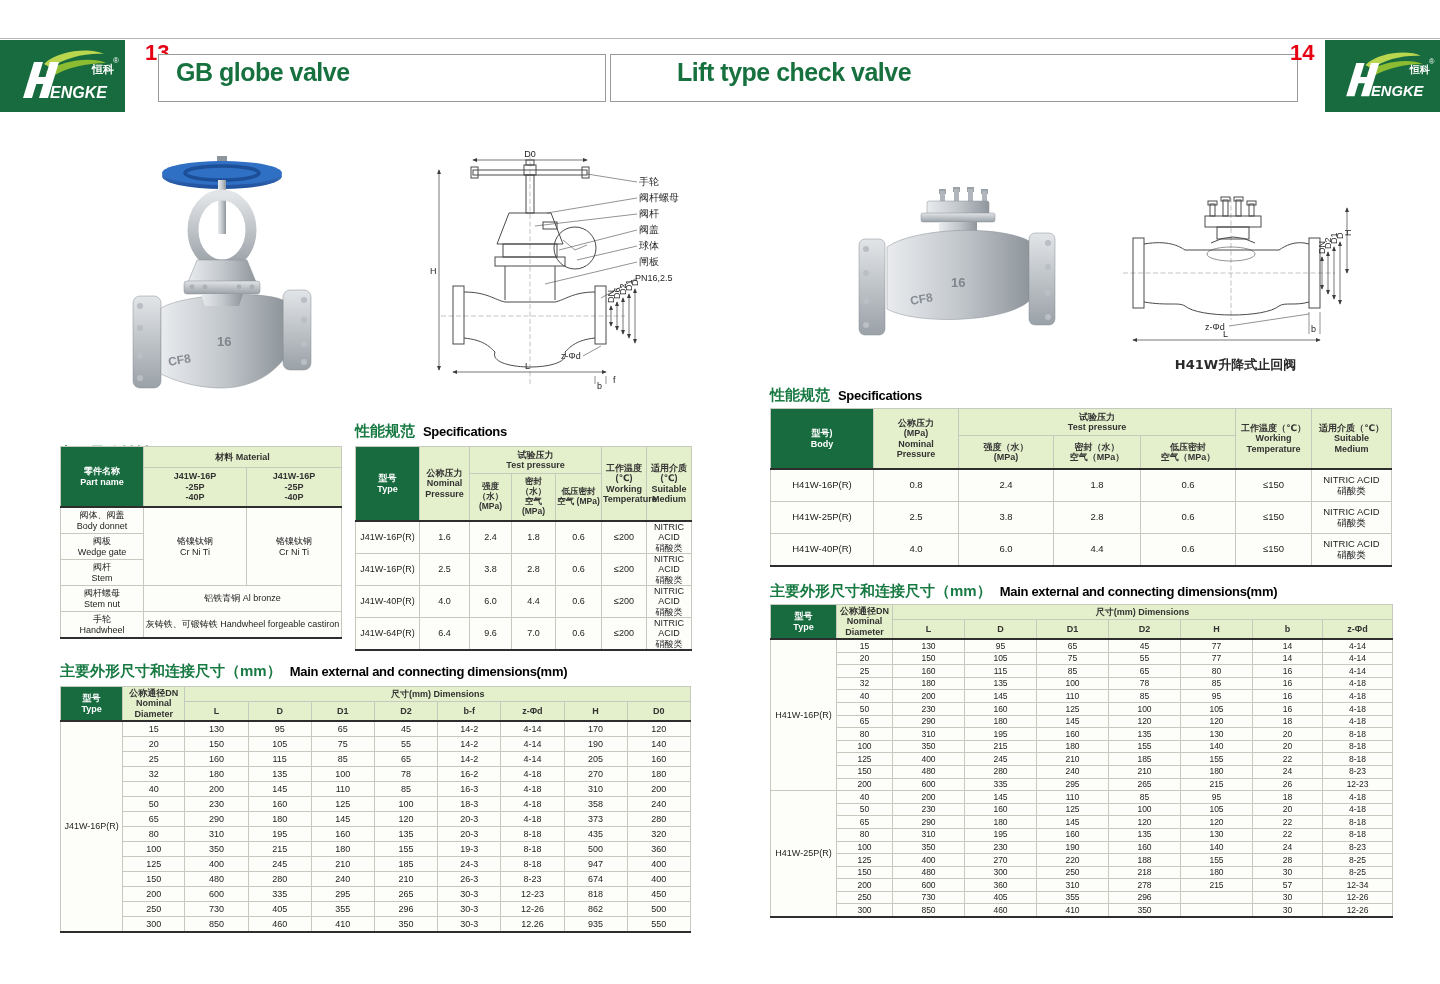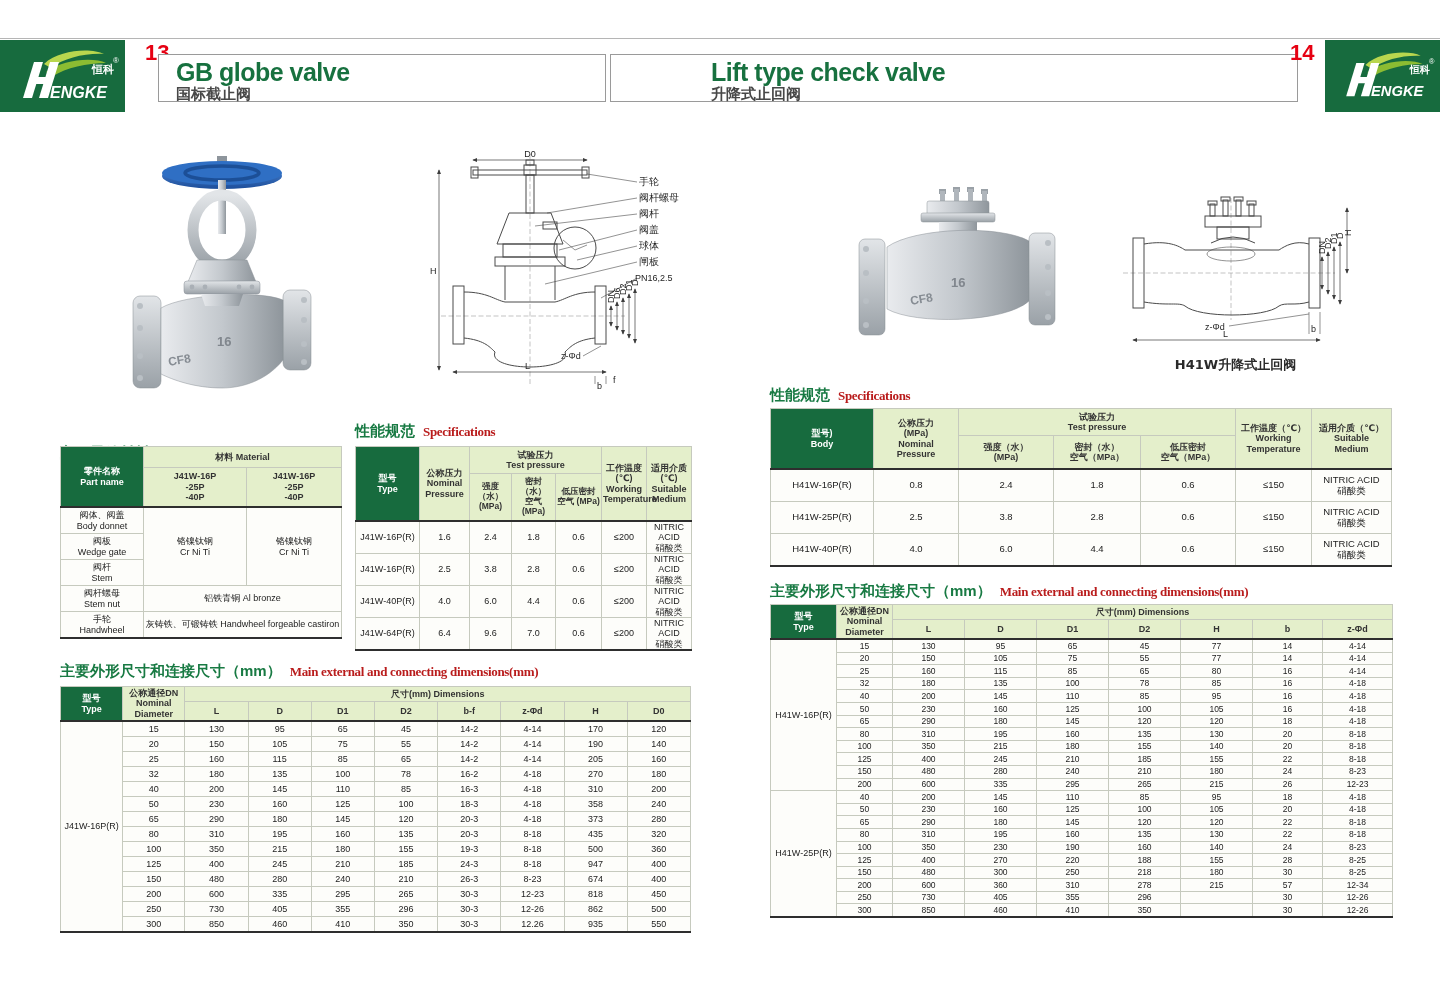--- a/index.html
+++ b/index.html
@@ -11,27 +11,27 @@
   
   #top-rule{left:0;top:38px;width:1440px;height:1px;background:#b5b5b5;}
   .logo-block{width:125px;height:72px;background:#176b3e;top:40px;}
   #logo-left{left:0;}
   #logo-right{left:1325px;width:115px;}
   .page-no{top:42px;color:#e60012;font-size:22px;font-weight:800;line-height:1;}
   #page-no-left{left:145px;}
   #page-no-right{left:1290px;}
   .title-box{top:54px;height:48px;border:1px solid #9a9a9a;background:#fff;box-sizing:border-box;padding-top:3px;}
   #title-box-left{left:158px;width:448px;padding-left:17px;}
-  #title-box-right{left:610px;width:688px;padding-left:100px;}
+  #title-box-right{left:610px;width:688px;padding-left:66px;}
   .title-en{color:#17713f;font-size:25px;font-weight:800;letter-spacing:-0.5px;line-height:1.05;transform:scaleY(1.05);transform-origin:left top;}
   .title-zh{color:#474747;font-size:15px;font-weight:bold;margin-top:1px;}
   
   .sec-title{white-space:nowrap;}
   .sec-title .zh{color:#187a43;font-size:15px;font-weight:800;}
-  .sec-title .en{color:#b91c1c;font-size:13px;font-weight:800;margin-left:8px;letter-spacing:-0.3px;font-family:Liberation Serif, serif;}
+  .sec-title .en{color:#000000;font-size:13px;font-weight:800;margin-left:8px;letter-spacing:-0.3px;}
   
   table.datatable{border-collapse:collapse;table-layout:fixed;width:100%;background:#fff;}
   .datatable th,.datatable td{
     white-space:pre-line;text-align:center;vertical-align:middle;
     border:1px solid #c6cabe;padding:0 1px;line-height:1.15;
   }
   .datatable th{font-weight:bold;background:#e4efcb;color:#333;font-size:9px;}
   .datatable th.dk{background:#176b3e;color:#fff;}
   .datatable thead{border-bottom:2px solid #2e2e2e;}
   .datatable{border-bottom:2px solid #2e2e2e;border-top:1px solid #8b8b8b;}
@@ -77,26 +77,24 @@
     <text x="50" y="58" font-style="italic" font-weight="bold" font-size="16" fill="#fff" font-family="Liberation Sans, sans-serif">ENGKE</text>
     <text x="92" y="33" font-size="11" font-weight="bold" fill="#fff" font-family="DejaVu Sans, sans-serif">恒科</text>
     <text x="113" y="23" font-size="8" fill="#fff">®</text>
   </svg>
 </div>
 
 <div id="page-no-left" class="abs page-no">13</div>
 
 <div id="title-box-left" class="abs title-box">
   <div class="title-en">GB globe valve</div>
-  <div class="title-zh">国标截止阀</div>
 </div>
 
 <div id="title-box-right" class="abs title-box">
   <div class="title-en">Lift type check valve</div>
-  <div class="title-zh">升降式止回阀</div>
 </div>
 
 <div id="page-no-right" class="abs page-no">14</div>
 
 <div id="logo-right" class="abs logo-block">
   <svg width="115" height="72" viewBox="0 0 125 72">
     <path d="M44,24 C60,9 92,8 104,14 C85,13 64,18 51,28 Z" fill="#b9d64e"></path>
     <path d="M46,32 C63,19 94,17 106,23 C87,23 66,28 53,36 Z" fill="#8cbc32"></path>
     <polygon points="34,22 43,22 32,58 23,58" fill="#fff"></polygon>
     <polygon points="50,22 59,22 48,58 39,58" fill="#fff"></polygon>

